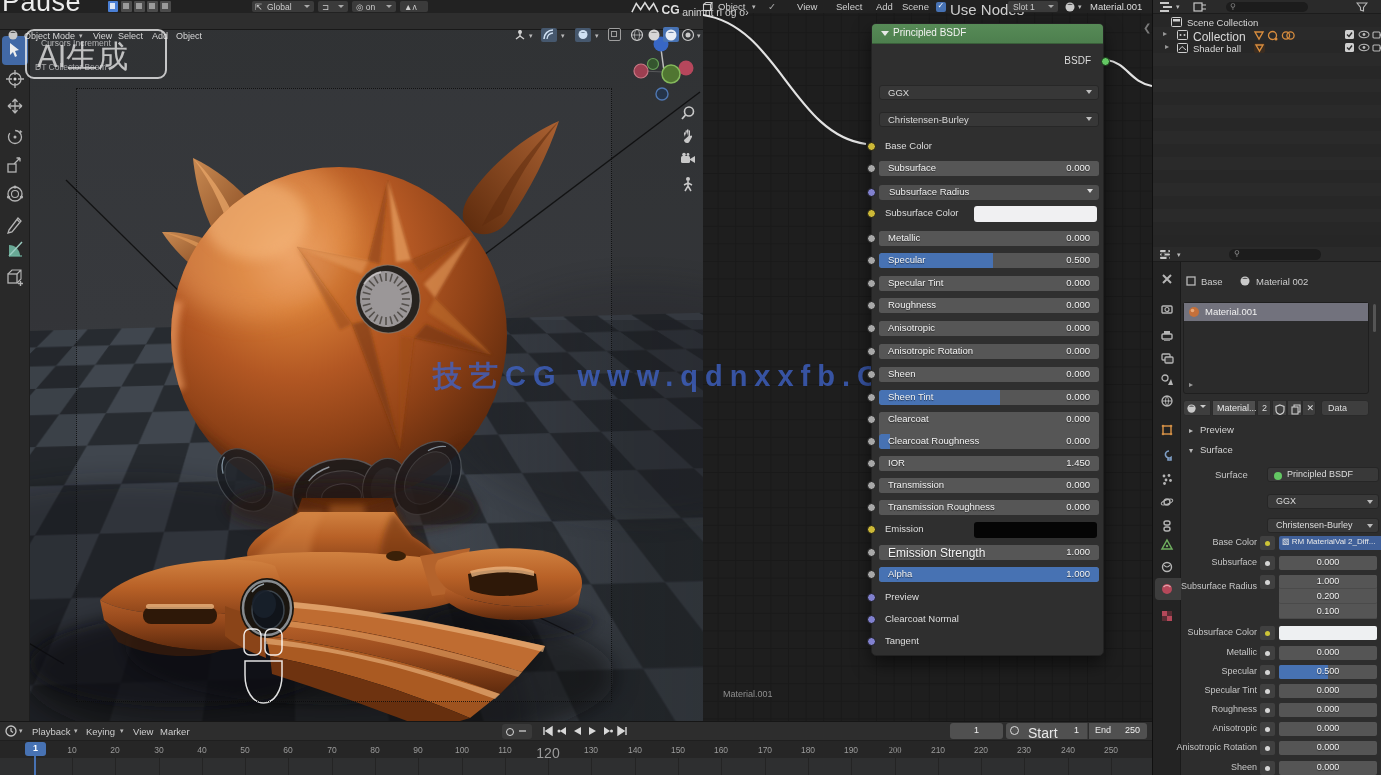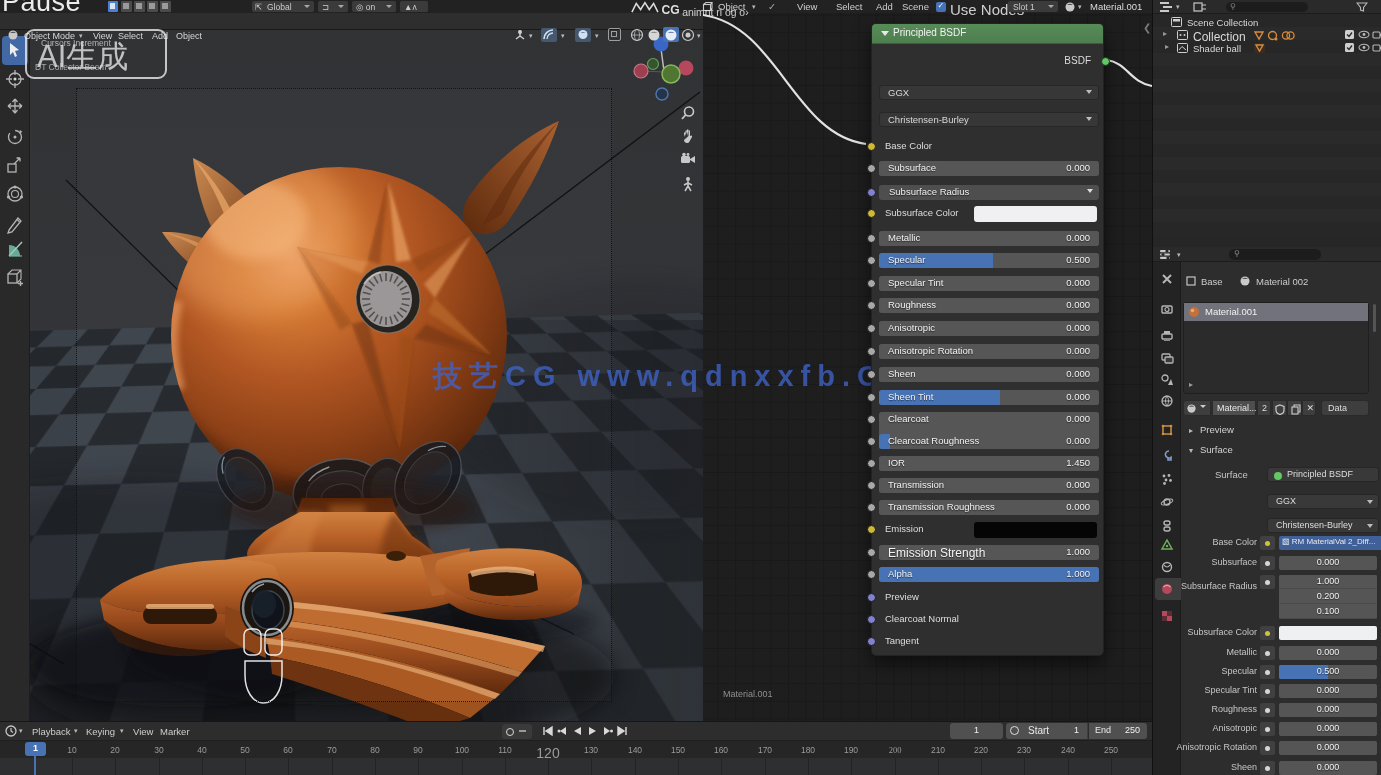--- a/index.html
+++ b/index.html
@@ -808,21 +808,21 @@
         <circle cx="10.5" cy="6" r="1.5" fill="#d9d9d9"></circle>
       </svg>
     <svg class="abs" style="left:616px;top:4px" width="13" height="12" viewBox="0 0 13 12">
         <path d="M10,2 V10 M2,2 L8,6 L2,10 Z" stroke="#d9d9d9" fill="#d9d9d9" stroke-width="1.4"></path>
       </svg>
     <div class="abs" style="left:950px;top:2px;width:53px;height:16px;background:#505050;border-radius:3px;">
         <span class="abs" style="left:0;top:2px;width:53px;text-align:center;font-size:9px;color:#f0f0f0;">1</span>
       </div>
     <div class="abs" style="left:1006px;top:2px;width:82px;height:16px;background:#505050;border-radius:3px 0 0 3px;border-right:1px solid #3e3e3e;">
         <span class="abs" style="left:4px;top:3px;width:9px;height:9px;border:1.5px solid #ddd;border-radius:50%;"></span>
-        <span class="abs" style="left:22px;top:2px;font-size:10px;color:#e8e8e8;">Start</span>
+        <span class="abs" style="left:22px;top:2px;font-size:14px;color:#e8e8e8;">Start</span>
         <span class="abs" style="right:8px;top:2px;font-size:9px;color:#f0f0f0;">1</span>
       </div>
     <div class="abs" style="left:1089px;top:2px;width:58px;height:16px;background:#505050;border-radius:0 3px 3px 0;">
         <span class="abs" style="left:6px;top:2px;font-size:9px;color:#e8e8e8;">End</span>
         <span class="abs" style="right:7px;top:2px;font-size:9px;color:#f0f0f0;">250</span>
       </div>
     <div class="abs" style="left:0;top:20px;width:1152px;height:17px;background:#262626;"></div>
     <span class="abs" style="left:58px;top:24px;width:28px;text-align:center;font-size:8.5px;color:#9b9b9b;">10</span>
       <span class="abs" style="left:101px;top:24px;width:28px;text-align:center;font-size:8.5px;color:#9b9b9b;">20</span>
       <span class="abs" style="left:145px;top:24px;width:28px;text-align:center;font-size:8.5px;color:#9b9b9b;">30</span>

